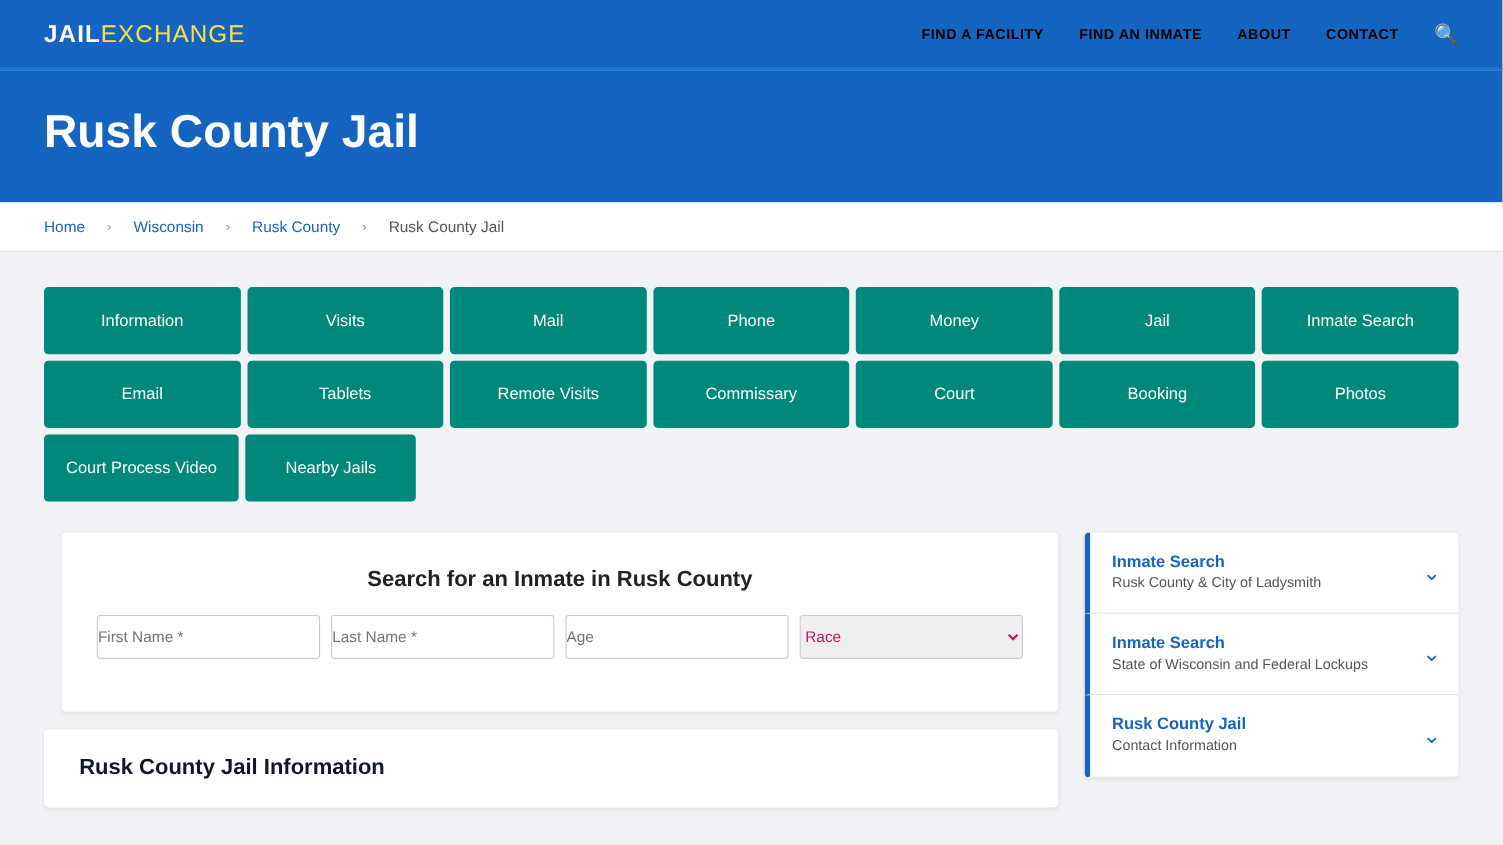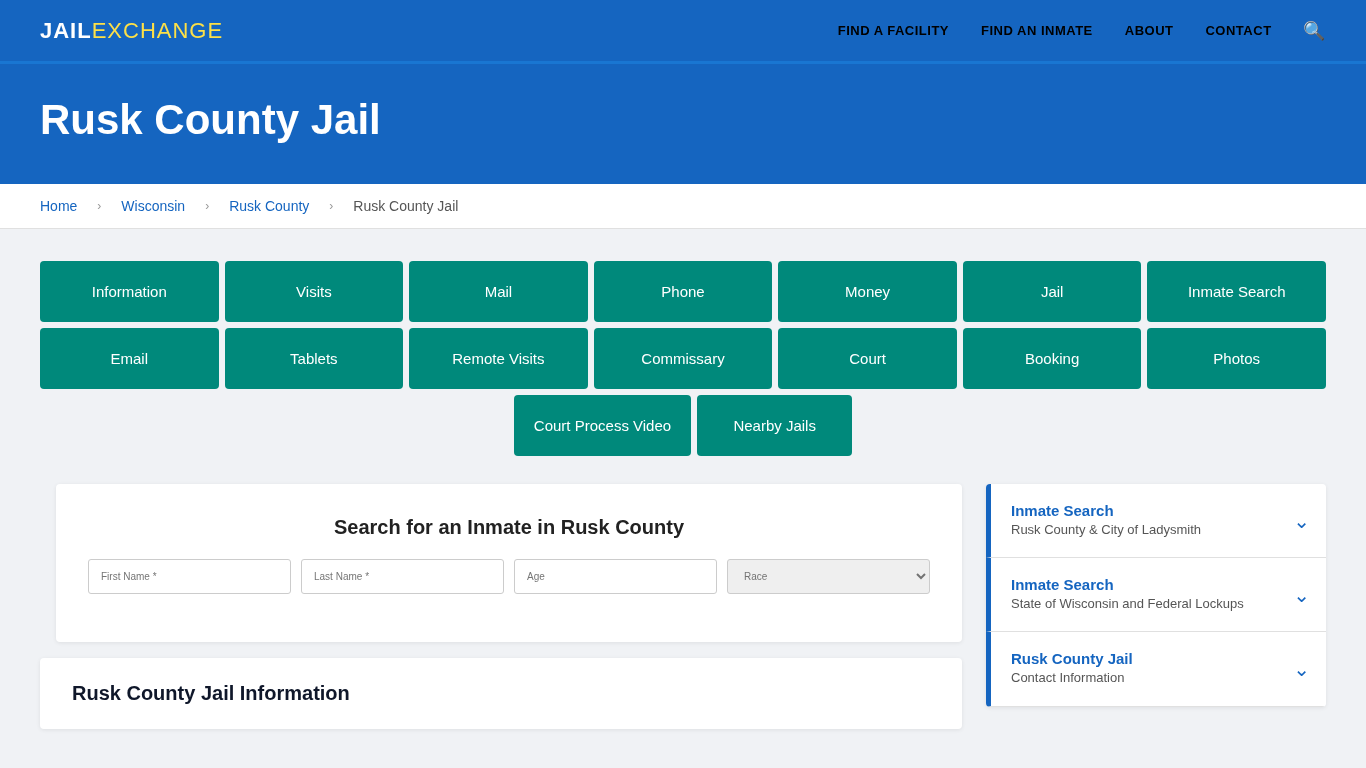--- a/index.html
+++ b/index.html
@@ -95,21 +95,21 @@
       margin-bottom: 6px;
     }
     .btn-grid-row2 {
       display: grid;
       grid-template-columns: repeat(7, 1fr);
       gap: 6px;
       margin-bottom: 6px;
     }
     .btn-grid-row3 {
       display: flex;
-      justify-content: center;
+      justify-content: flex-start;
       gap: 6px;
       margin-bottom: 28px;
     }
     .grid-btn {
       background: #00897b;
       color: #fff;
       font-size: 15px;
       font-weight: 500;
       padding: 22px 10px;
       border: none;
@@ -148,25 +148,25 @@
     }
     .search-fields {
       display: flex;
       gap: 10px;
       margin-bottom: 16px;
       flex-wrap: wrap;
     }
     .search-fields input, .search-fields select {
       flex: 1;
       min-width: 100px;
-      padding: 10px 12px;
+      padding: 10px 0;
       border: 1px solid #ccc;
       border-radius: 3px;
-      font-size: 10px;
-      color: #737373;
+      font-size: 14px;
+      color: #be185d;
     }
     .search-btn {
       background: #00897b;
       color: #fff;
       font-size: 13px;
       font-weight: 700;
       letter-spacing: 1px;
       padding: 12px 24px;
       border: none;
       border-radius: 3px;

